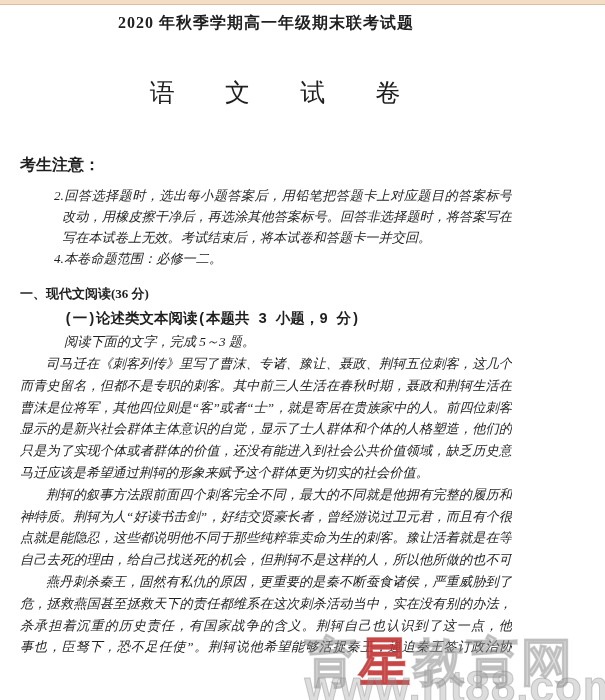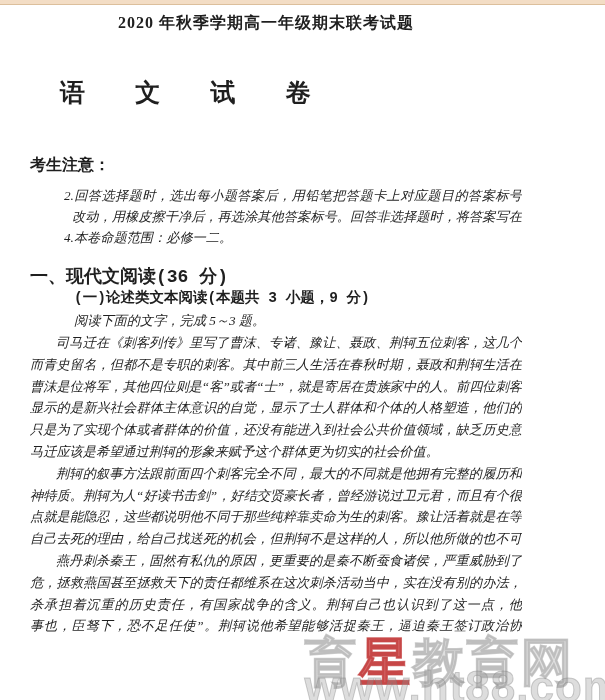--- a/index.html
+++ b/index.html
@@ -2,33 +2,33 @@
 <html><head>
 <meta charset="utf-8">
 <style>
   html,body{margin:0;padding:0;background:#ffffff;}
   .page{position:relative;width:605px;height:700px;background:#ffffff;overflow:hidden;
         font-family:"Liberation Serif","DejaVu Serif",serif;color:#1f1f1f;}
   .top-strip{position:absolute;top:0;left:0;right:0;height:4px;background:#f3ddc5;
         border-bottom:1px solid #dcbf9c;}
   .exam-title{position:absolute;top:13px;left:20px;width:492px;text-align:center;
         font-size:16px;font-weight:bold;letter-spacing:1px;white-space:nowrap;}
-  .subject-title{position:absolute;top:76px;left:20px;width:492px;
-        font-size:25px;font-weight:bold;letter-spacing:22px;padding-left:40px;
+  .subject-title{position:absolute;top:76px;left:20px;width:492px;text-align:center;
+        font-size:25px;font-weight:normal;letter-spacing:22px;padding-left:40px;
         box-sizing:border-box;white-space:nowrap;}
-  .content{position:absolute;left:30px;top:155px;width:492px;}
+  .content{position:absolute;left:20px;top:155px;width:492px;}
   .notice-heading{font-family:"Liberation Sans","DejaVu Sans",sans-serif;
         font-size:16px;font-weight:bold;height:24px;margin-bottom:6px;}
   .nline{font-size:13.2px;line-height:21px;height:21px;font-style:italic;
         white-space:nowrap;overflow:hidden;}
   .nline.justify{white-space:normal;text-align:justify;text-align-last:justify;}
   .nline.indent-num{padding-left:34px;}
   .nline.indent-cont{padding-left:42px;}
-  .sec-heading{font-family:Liberation Mono, monospace;
-        font-size:18px;font-weight:bold;height:24px;margin-top:16px;}
+  .sec-heading{font-family:Liberation Serif, serif;
+        font-size:13px;font-weight:bold;height:24px;margin-top:16px;}
   .sub-heading{font-family:Liberation Mono, monospace;
         font-size:14.5px;font-weight:bold;height:22px;padding-left:44px;}
   .instruction{font-size:13.2px;height:22px;line-height:22px;padding-left:44px;
         font-style:italic;}
   .pline{font-size:13.2px;line-height:21.8px;height:21.8px;font-style:italic;
         white-space:nowrap;overflow:hidden;}
   .pline.justify{white-space:normal;text-align:justify;text-align-last:justify;}
   .pline.indent-first{text-indent:26px;}
   .watermark{position:absolute;right:-18px;bottom:-12px;text-align:left;
         font-family:"Liberation Sans","DejaVu Sans",sans-serif;pointer-events:none;}
@@ -48,20 +48,21 @@
   <div class="exam-title">2020 年秋季学期高一年级期末联考试题</div>
   <div class="subject-title">语 文 试 卷</div>
 
   <div class="content">
     <div class="notice-heading">考生注意：</div>
 
     <div>
 
         <div class="nline indent-num justify">2.回答选择题时，选出每小题答案后，用铅笔把答题卡上对应题目的答案标号涂黑。如需</div>
         <div class="nline indent-cont justify">改动，用橡皮擦干净后，再选涂其他答案标号。回答非选择题时，将答案写在答题卡上。</div>
+        <div class="nline indent-cont">写在本试卷上无效。考试结束后，将本试卷和答题卡一并交回。</div>
         <div class="nline indent-num">4.本卷命题范围：必修一二。</div>
       </div>
 
     <div class="sec-heading">一、现代文阅读(36 分)</div>
     <div class="sub-heading">(一)论述类文本阅读(本题共 3 小题，9 分)</div>
     <div class="instruction">阅读下面的文字，完成 5～3 题。</div>
 
     <div>
 
     <div class="pline indent-first justify">司马迁在《刺客列传》里写了曹沫、专诸、豫让、聂政、荆轲五位刺客，这几个人都是因为刺杀</div>

